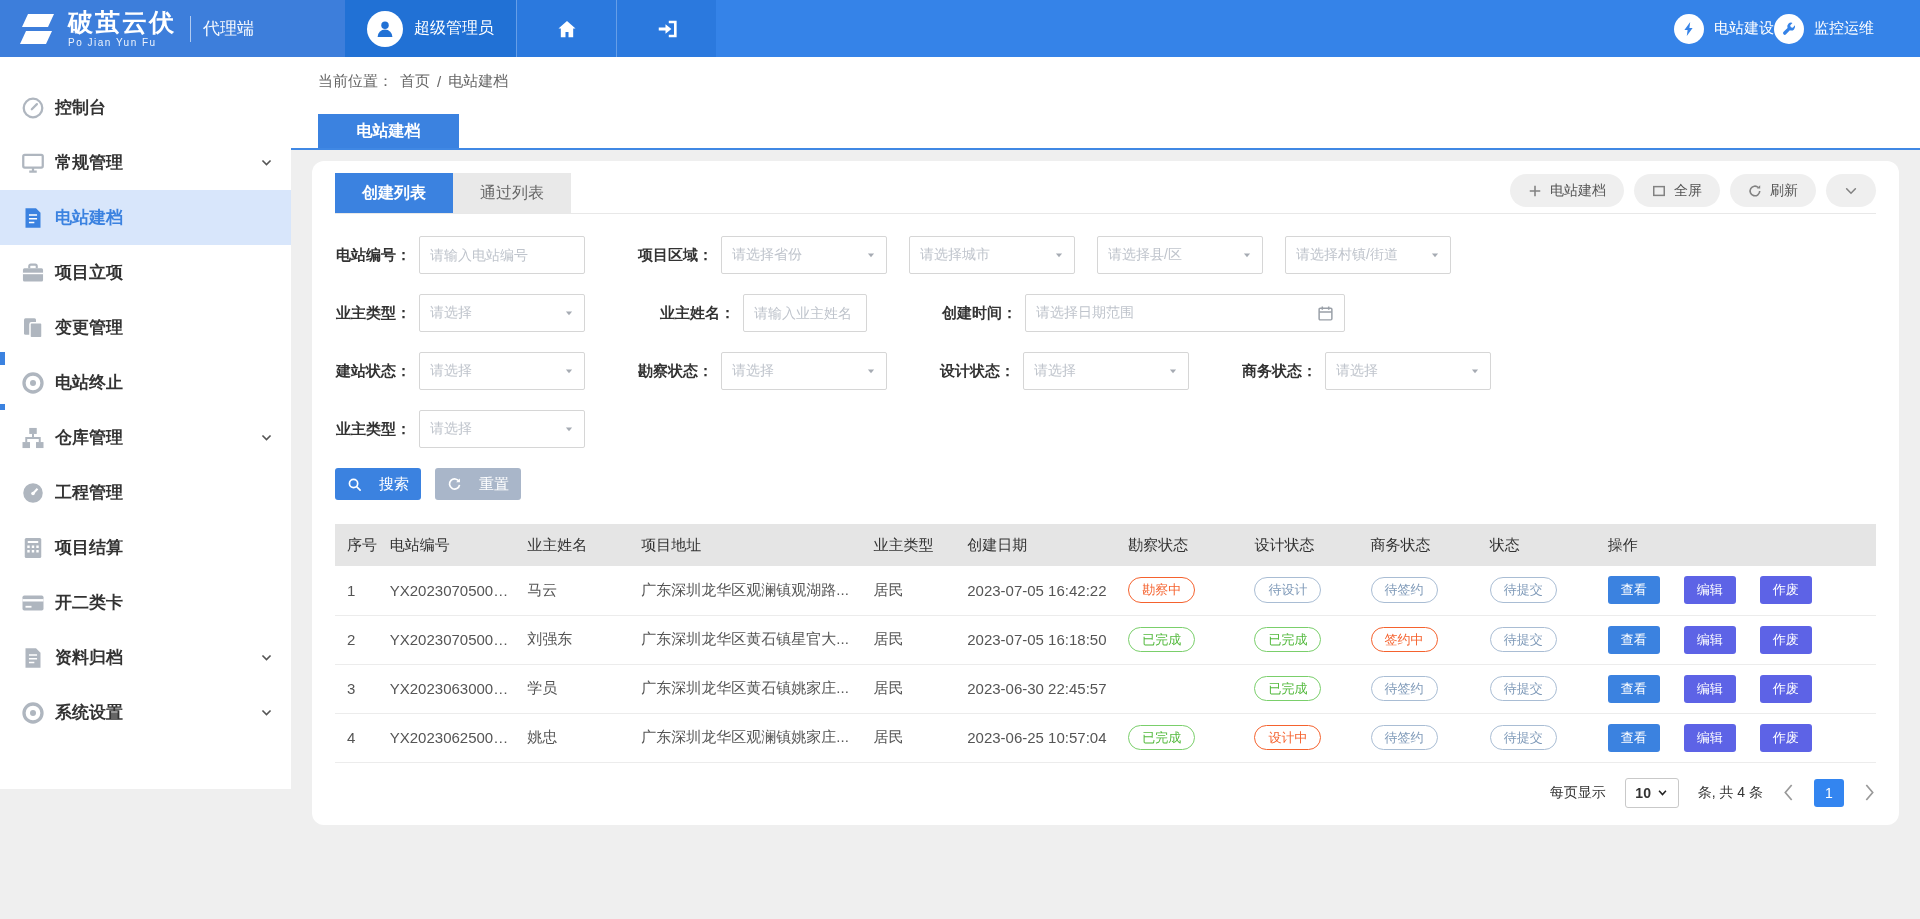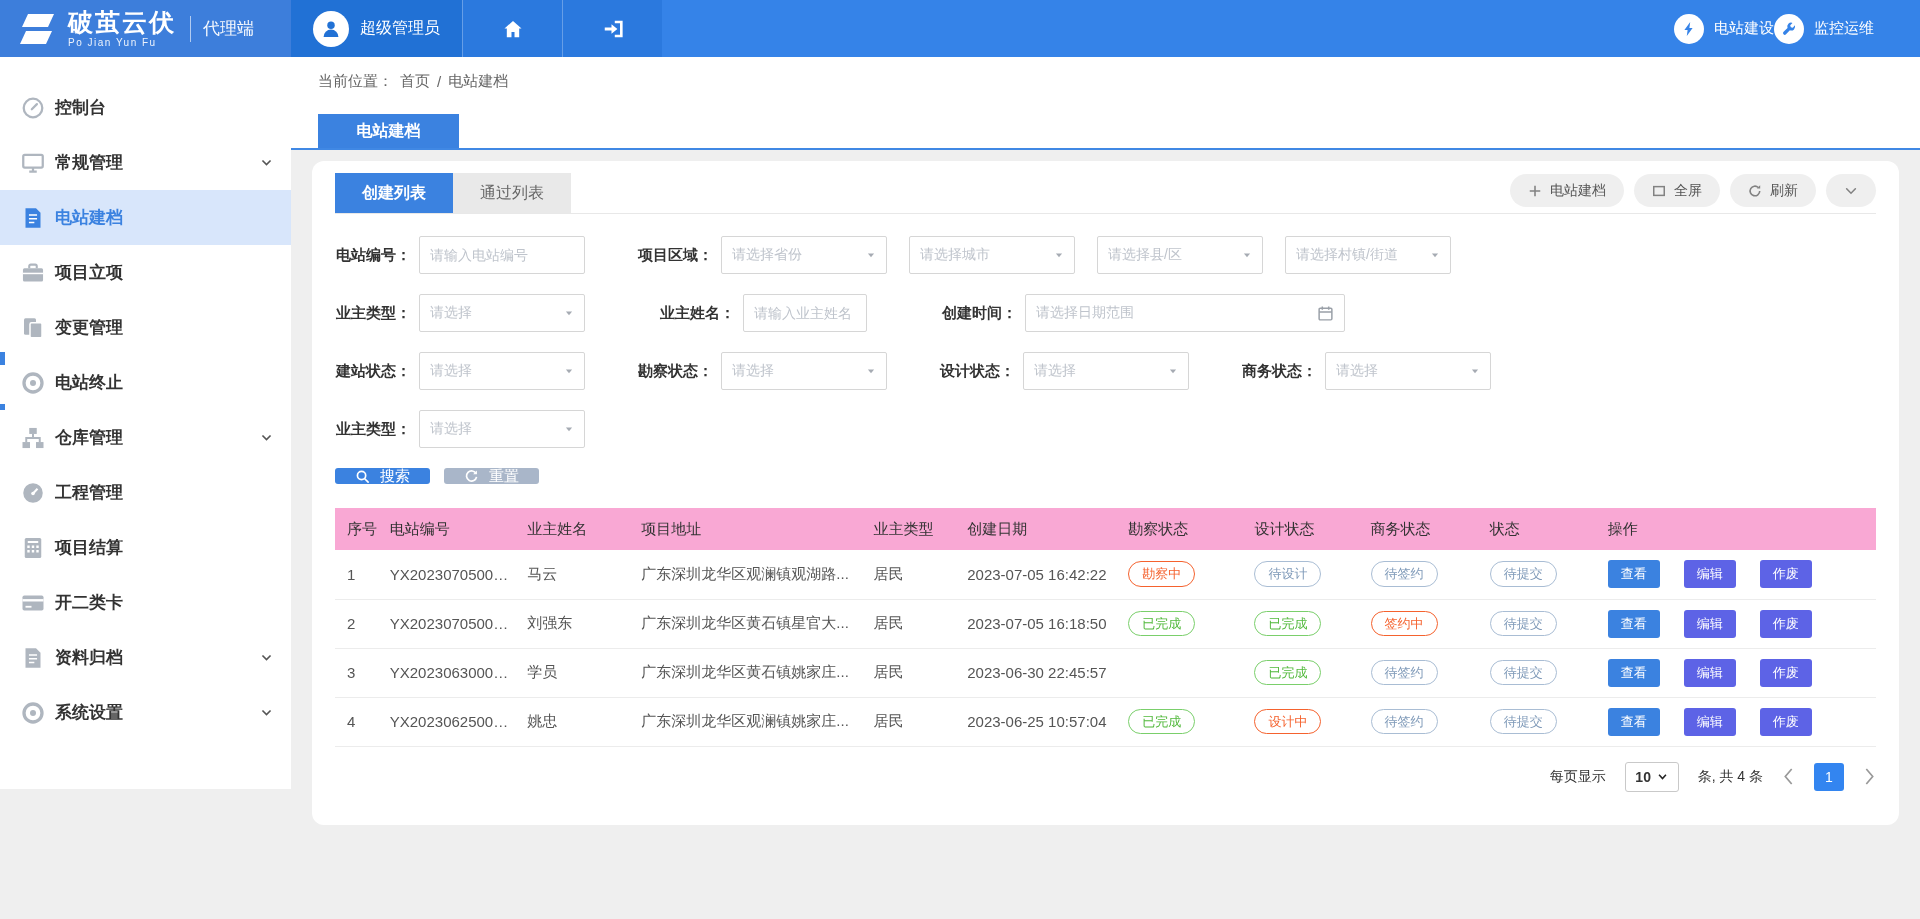--- a/index.html
+++ b/index.html
@@ -10,21 +10,21 @@
   }
   *{box-sizing:border-box}
   html,body{margin:0;padding:0}
   body{width:1920px;height:919px;overflow:hidden;background:var(--page-bg);
        font-family:"Liberation Sans","DejaVu Sans",sans-serif;position:relative}
   .icon{display:inline-flex;align-items:center;justify-content:center}
   .icon svg{display:block}
 
   
   .header{position:absolute;top:0;left:0;width:1920px;height:57px;display:flex;color:#fff;background:var(--header-main)}
-  .h-logo{width:291px;background:var(--header-logo);display:flex;align-items:center;padding-left:16px;flex:none}
+  .h-logo{width:345px;background:var(--header-logo);display:flex;align-items:center;padding-left:16px;flex:none}
   .logo-mark{width:42px;height:34px;color:#fff}
   .logo-txt{margin-left:10px;line-height:1}
   .logo-title{font-size:25px;font-weight:bold;letter-spacing:2px}
   .logo-sub{font-size:10px;letter-spacing:1.5px;margin-top:3px;opacity:.9}
   .h-div{width:1px;height:26px;background:rgba(255,255,255,.6);margin:0 12px 0 14px}
   .h-badge{font-size:17px;opacity:.95}
   .h-user{width:171px;background:var(--header-user);display:flex;align-items:center;justify-content:center;gap:11px;flex:none;cursor:pointer}
   .avatar{width:36px;height:36px;border-radius:50%;background:#fff;color:var(--header-user);display:flex;align-items:center;justify-content:center}
   .h-user-name{font-size:16px}
   .h-seg{width:100px;background:var(--header-seg);border-left:1px solid rgba(255,255,255,.28);display:flex;align-items:center;justify-content:center;flex:none;cursor:pointer}
@@ -74,27 +74,27 @@
   input.ctl::placeholder{color:#BFC4CC}
   .sel{width:166px;padding:0 10px;justify-content:space-between;cursor:pointer}
   .sel .ph{color:#BFC4CC;white-space:nowrap;overflow:hidden}
   .sel .caret{color:#A6ABB3}
   .sel + .sel{margin-left:22px}
   .date{width:320px;padding:0 10px;justify-content:space-between;cursor:text}
   .date .ph{color:#BFC4CC}
   .date .icon{color:#9aa0a8;cursor:pointer}
 
   .btn-row{display:flex;gap:14px;margin-top:4px}
-  .btn{height:16px;border:none;border-radius:3px;color:#fff;font-size:15px;display:flex;align-items:center;gap:10px;padding:0 20px;cursor:pointer;font-family:inherit}
+  .btn{height:32px;border:none;border-radius:3px;color:#fff;font-size:15px;display:flex;align-items:center;gap:17px;padding:0 12px;cursor:pointer;font-family:inherit}
   .btn-search{background:var(--primary)}
   .btn-reset{background:var(--reset)}
 
   
   table.grid{width:100%;border-collapse:collapse;table-layout:fixed;margin-top:24px}
-  table.grid th{background:#f9a8d4;height:42px;font-size:15px;color:#333;font-weight:normal;text-align:left;padding:0 6px 0 12px;white-space:nowrap}
+  table.grid th{background:#e5e5e5;height:42px;font-size:15px;color:#333;font-weight:normal;text-align:left;padding:0 6px 0 12px;white-space:nowrap}
   table.grid td{height:49px;font-size:15px;color:#555;padding:0 6px 0 12px;border-bottom:1px solid #ECECEC;white-space:nowrap;overflow:hidden;text-overflow:ellipsis}
   .badge{display:inline-block;padding:4px 13px;border-radius:14px;font-size:13px;border:1px solid;line-height:1.2;background:#fff}
   .badge.tone-orange{color:var(--orange);border-color:var(--orange)}
   .badge.tone-blue{color:var(--pending-text);border-color:var(--pending-border)}
   .badge.tone-green{color:var(--green);border-color:#7ACF6B}
   .act{border:none;border-radius:3px;color:#fff;font-size:13px;height:28px;padding:0 13px;cursor:pointer;font-family:inherit}
   .act + .act{margin-left:24px}
   .act.view{background:var(--primary)}
   .act.edit,.act.void{background:var(--indigo)}
 

